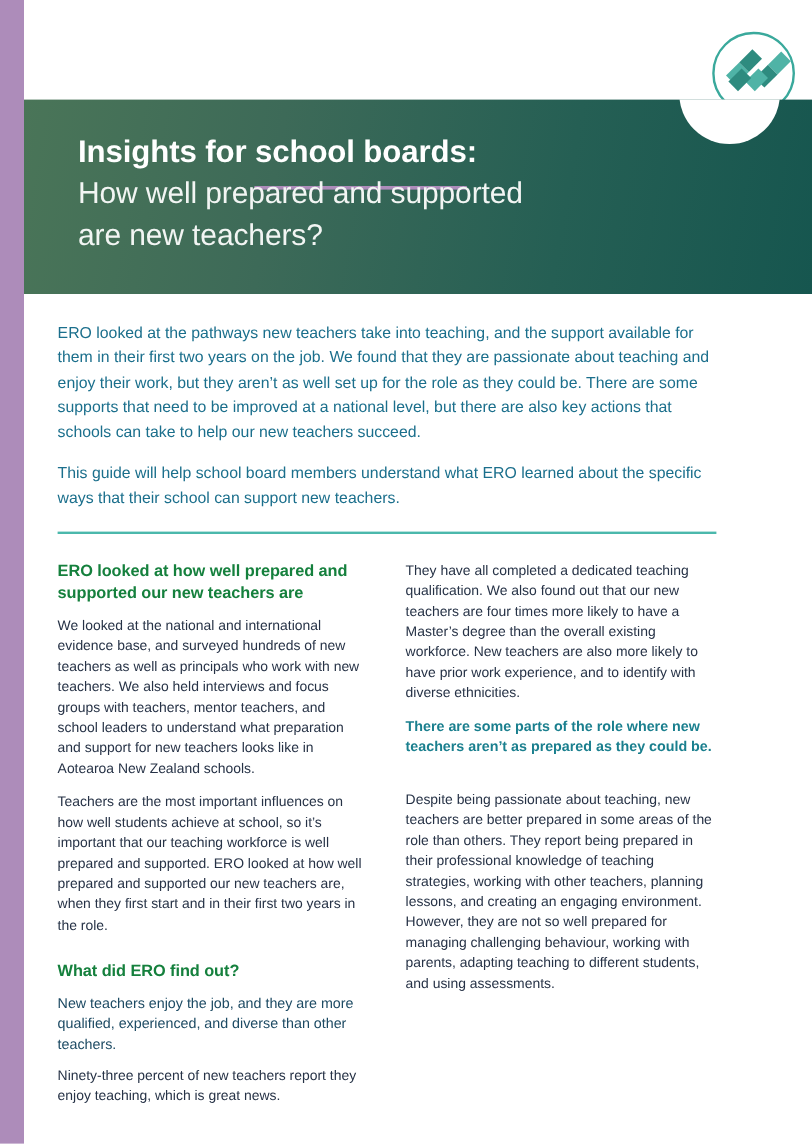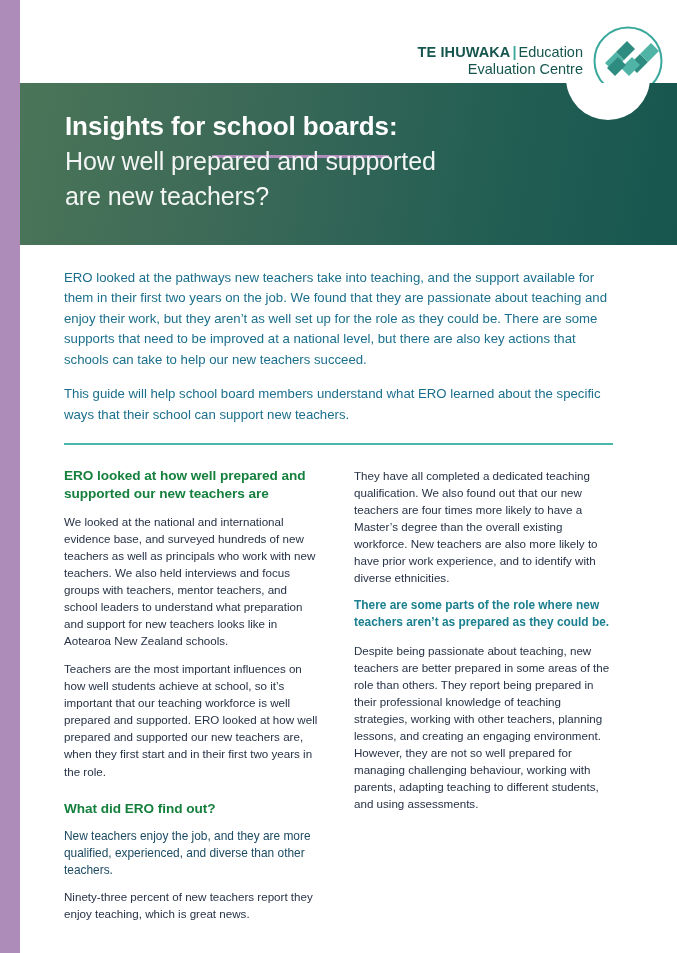--- a/index.html
+++ b/index.html
@@ -115,21 +115,21 @@
     font-weight: normal;
     color: #f2f5f3;
     line-height: 1.30;
     margin-top: 2px;
     letter-spacing: -0.1px;
   }
 
   
   .content {
     position: absolute;
-    left: 64px;
+    left: 48px;
     top: 268px;
     width: 549px;
   }
   .lede p {
     margin: 0 0 14px 0;
     font-size: 13.2px;
     line-height: 1.55;
     color: #1b6f8c;
   }
   .lede p:last-child { margin-bottom: 0; }
@@ -167,39 +167,35 @@
   p.body:last-child { margin-bottom: 0; }
 
   p.sub-bold-dark {
     margin: 0 0 9px 0;
     font-size: 11.9px;
     font-weight: normal;
     line-height: 1.44;
     color: #1c4a63;
   }
   p.sub-bold-teal {
-    margin: 0 0 11px 0;
+    margin: 0 0 27px 0;
     font-size: 11.9px;
     font-weight: bold;
     line-height: 1.44;
     color: #1a7f8e;
   }
   .gap-top { margin-top: 16px; }
 </style>
 </head>
 <body>
 
 <div class="edge-stripe"></div>
 
 <div class="masthead">
   <div class="brand">
-    <div class="brand-text">
-      <div class="brand-line1"><span class="bold">TE IHUWAKA</span><span class="pipe">|</span><span>Education</span></div>
-      <div class="brand-line2">Evaluation Centre</div>
-    </div>
     <div class="brand-mark">
       <svg viewBox="0 0 74 74" width="74" height="74" aria-hidden="true">
         <circle cx="37" cy="37" r="33.5" fill="none" stroke="#3aa99c" stroke-width="2"></circle>
         <g>
           <polygon points="14,39 25,28 33,36 22,47" fill="#4fb3a6"></polygon>
           <polygon points="25,28 36,17 44,25 33,36" fill="#2e8b7f"></polygon>
           <polygon points="38,41 49,30 57,38 46,49" fill="#2e8b7f"></polygon>
           <polygon points="49,30 60,19 68,27 57,38" fill="#4fb3a6"></polygon>
           <polygon points="30,44 41,33 49,41 38,52" fill="#4fb3a6"></polygon>
           <polygon points="16,44 27,33 35,41 24,52" fill="#2e8b7f"></polygon>

